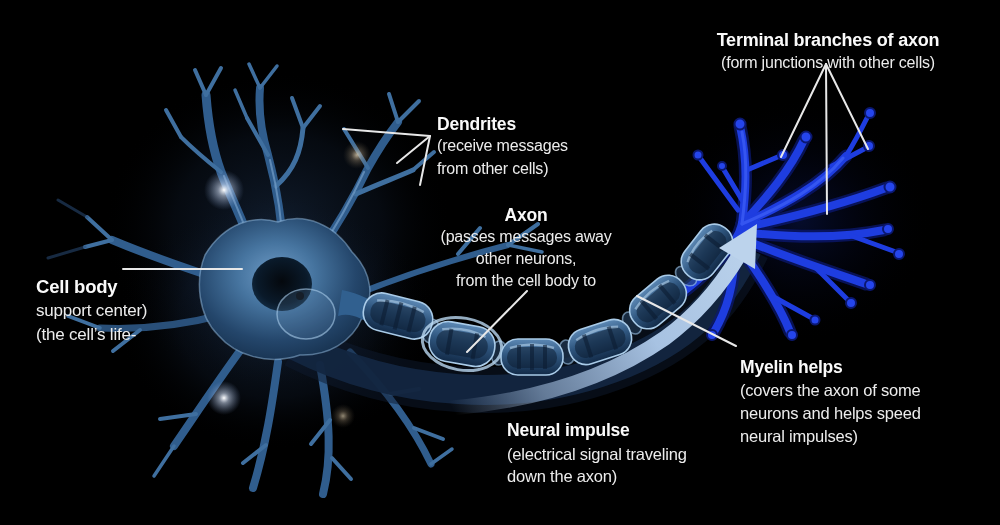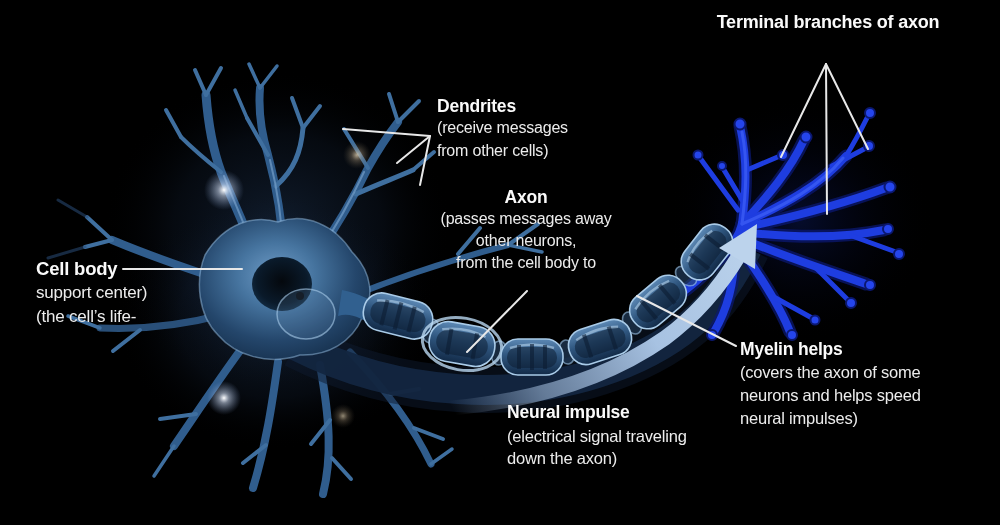--- a/index.html
+++ b/index.html
@@ -1,21 +1,21 @@
 <!DOCTYPE html>
 <html><head>
 <meta charset="utf-8">
 <style>
   html,body{margin:0;padding:0;background:#000;}
   .stage{
     position:relative;width:1000px;height:525px;background:#000;
     overflow:hidden;font-family:"Liberation Sans",sans-serif;
   }
   .stage svg{position:absolute;left:0;top:0;}
-  .label{position:absolute;color:#ececec;letter-spacing:-0.2px;}
+  .label{position:absolute;color:#ececec;letter-spacing:-0.2px;margin-top:18px;}
   .label .t{font-weight:bold;color:#fafafa;}
   .lbl-terminal{left:688px;top:11px;width:280px;text-align:center;}
   .lbl-terminal .t{font-size:18px;line-height:23px;}
   .lbl-terminal .d{font-size:16px;line-height:21px;}
   .lbl-dendrites{left:437px;top:95px;}
   .lbl-dendrites .t{font-size:17.5px;line-height:22px;}
   .lbl-dendrites .d{font-size:16px;line-height:22.5px;}
   .lbl-axon{left:412px;top:186px;width:228px;text-align:center;}
   .lbl-axon .t{font-size:17.5px;line-height:22px;}
   .lbl-axon .d{font-size:16px;line-height:22px;}
@@ -300,20 +300,21 @@
     <line x1="527" y1="291" x2="467" y2="352"></line>
     <line x1="736" y1="346" x2="637" y2="296"></line>
     <line x1="826" y1="64" x2="781" y2="157"></line>
     <line x1="826" y1="64" x2="827" y2="214"></line>
     <line x1="826" y1="64" x2="868" y2="149"></line>
   </g>
 </svg>
 
   <div class="label lbl-terminal">
     <div class="t">Terminal branches of axon</div>
+    <div class="d">(form junctions with other cells)</div>
   </div>
 
   <div class="label lbl-dendrites">
     <div class="t">Dendrites</div>
     <div class="d">(receive messages</div>
     <div class="d">from other cells)</div>
   </div>
 
   <div class="label lbl-axon">
     <div class="t">Axon</div>

